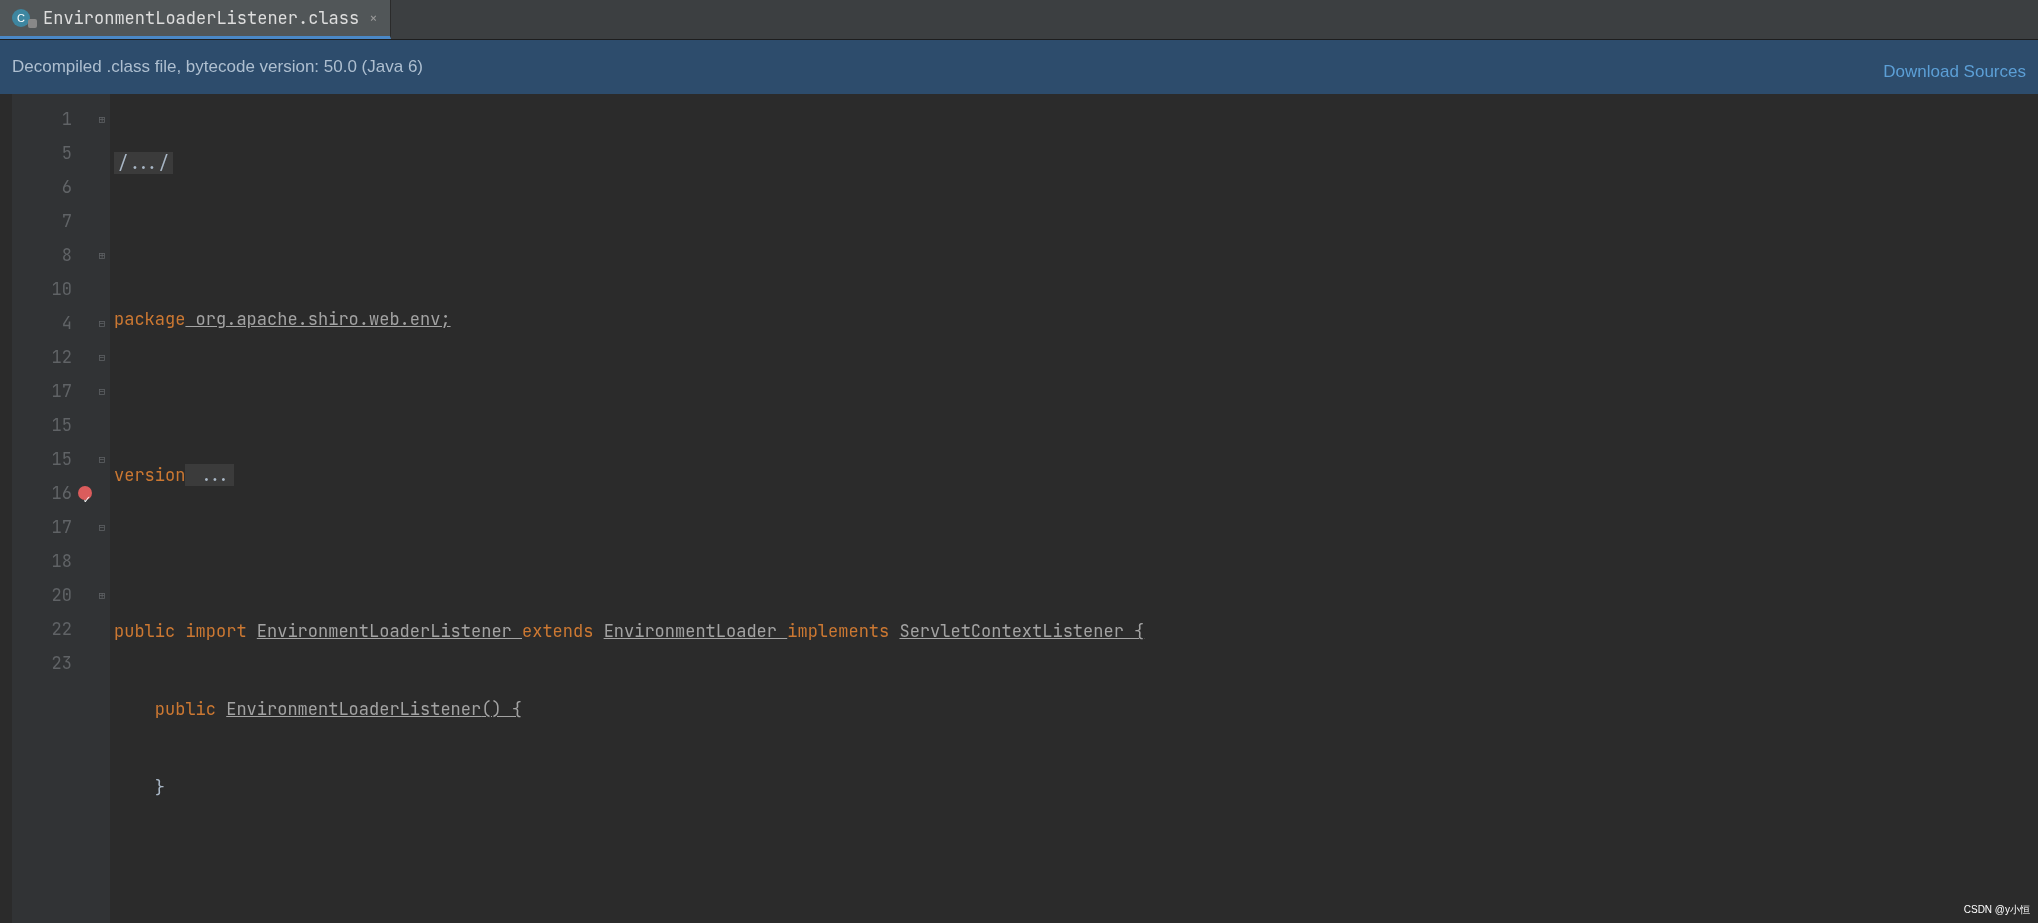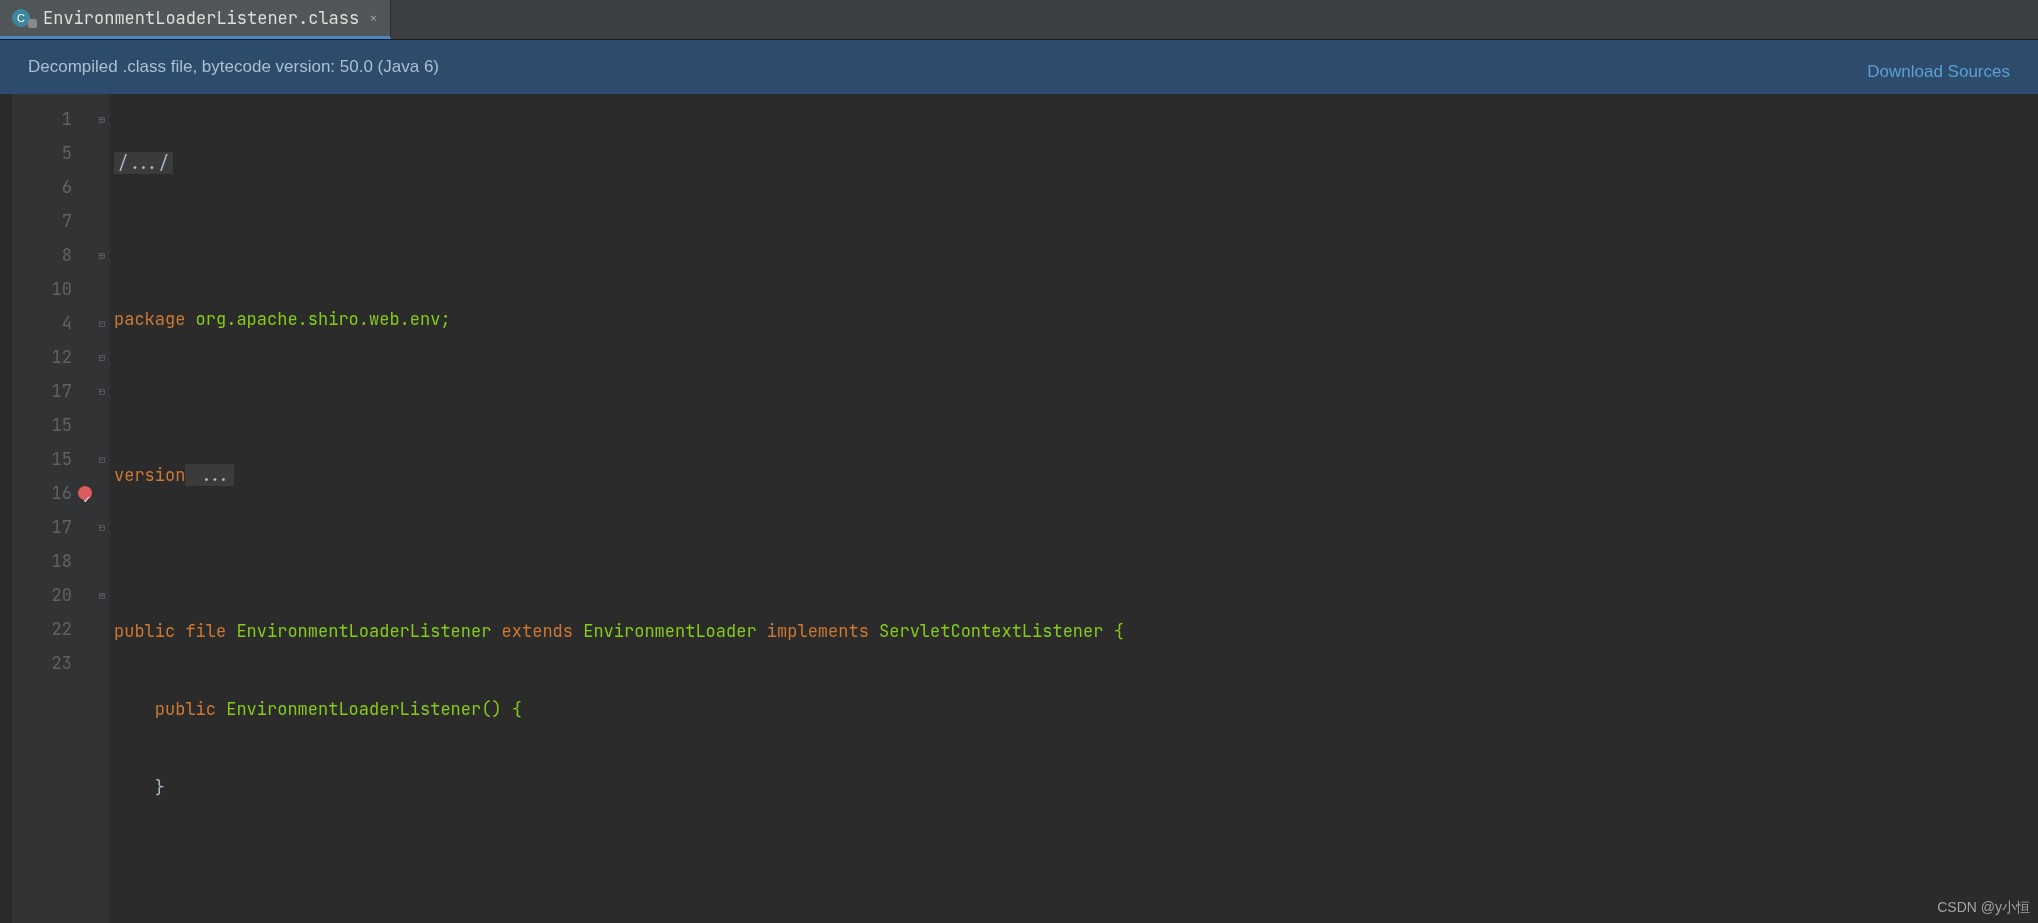--- a/index.html
+++ b/index.html
@@ -56,21 +56,21 @@
 .tab-close {
   margin-left: 10px;
   color: #999;
   font-size: 14px;
 }
 .banner {
   background: #2d4c6c;
   display: flex;
   justify-content: space-between;
   align-items: center;
-  padding: 12px 28px;
+  padding: 12px 12px;
   color: #aebfd0;
   font-family: "Segoe UI", sans-serif;
   font-size: 17px;
 }
 .banner .link { color: #5c9fd6; cursor: pointer; margin-top: 10px; }
 .editor {
   display: flex;
   height: calc(100% - 90px);
 }
 .selection-bar {
@@ -125,28 +125,28 @@
   overflow: hidden;
 }
 .line {
   height: 34px;
   line-height: 34px;
   padding-left: 4px;
   position: relative;
 }
 .folded { background: #3b3b3b; padding: 0 4px; }
 .kw { color: #cc7832; margin-top: 40px; }
-.id { color: #84cc16; }
+.id { color: #a3a3a3; text-decoration: underline; }
 .watermark {
   position: absolute;
   right: 8px;
   bottom: 6px;
-  color: #a3a3a3;
+  color: #ffffff;
   font-family: sans-serif;
-  font-size: 14px;
+  font-size: 10px;
 }
 </style>
 </head>
 <body>
 
 <div class="tabs">
   <div class="tab active">
     <span class="tab-icon">C</span>
     <span class="tab-lock"></span>
     <span>EnvironmentLoaderListener.class</span>
@@ -199,21 +199,21 @@
       <div class="fold"></div>
       <div class="fold"></div>
     </div>
   <div class="code">
     <div class="line"><span class="folded">/.../</span></div>
     <div class="line"></div>
     <div class="line"><span class="kw">package</span><span class="id"> org.apache.shiro.web.env;</span></div>
     <div class="line"></div>
     <div class="line"><span class="kw">version</span><span class="folded"> ...</span></div>
     <div class="line"></div>
-    <div class="line"><span class="kw">public </span><span class="kw">file </span><span class="id">EnvironmentLoaderListener </span><span class="kw">extends </span><span class="id">EnvironmentLoader </span><span class="kw">implements </span><span class="id">ServletContextListener {</span></div>
+    <div class="line"><span class="kw">public </span><span class="kw">import </span><span class="id">EnvironmentLoaderListener </span><span class="kw">extends </span><span class="id">EnvironmentLoader </span><span class="kw">implements </span><span class="id">ServletContextListener {</span></div>
     <div class="line"><span>    </span><span class="kw">public </span><span class="id">EnvironmentLoaderListener</span><span class="id">() {</span></div>
     <div class="line"><span>    }</span></div>
     <div class="line"></div>
     <div class="line"></div>
     
     
     
     
     
     

